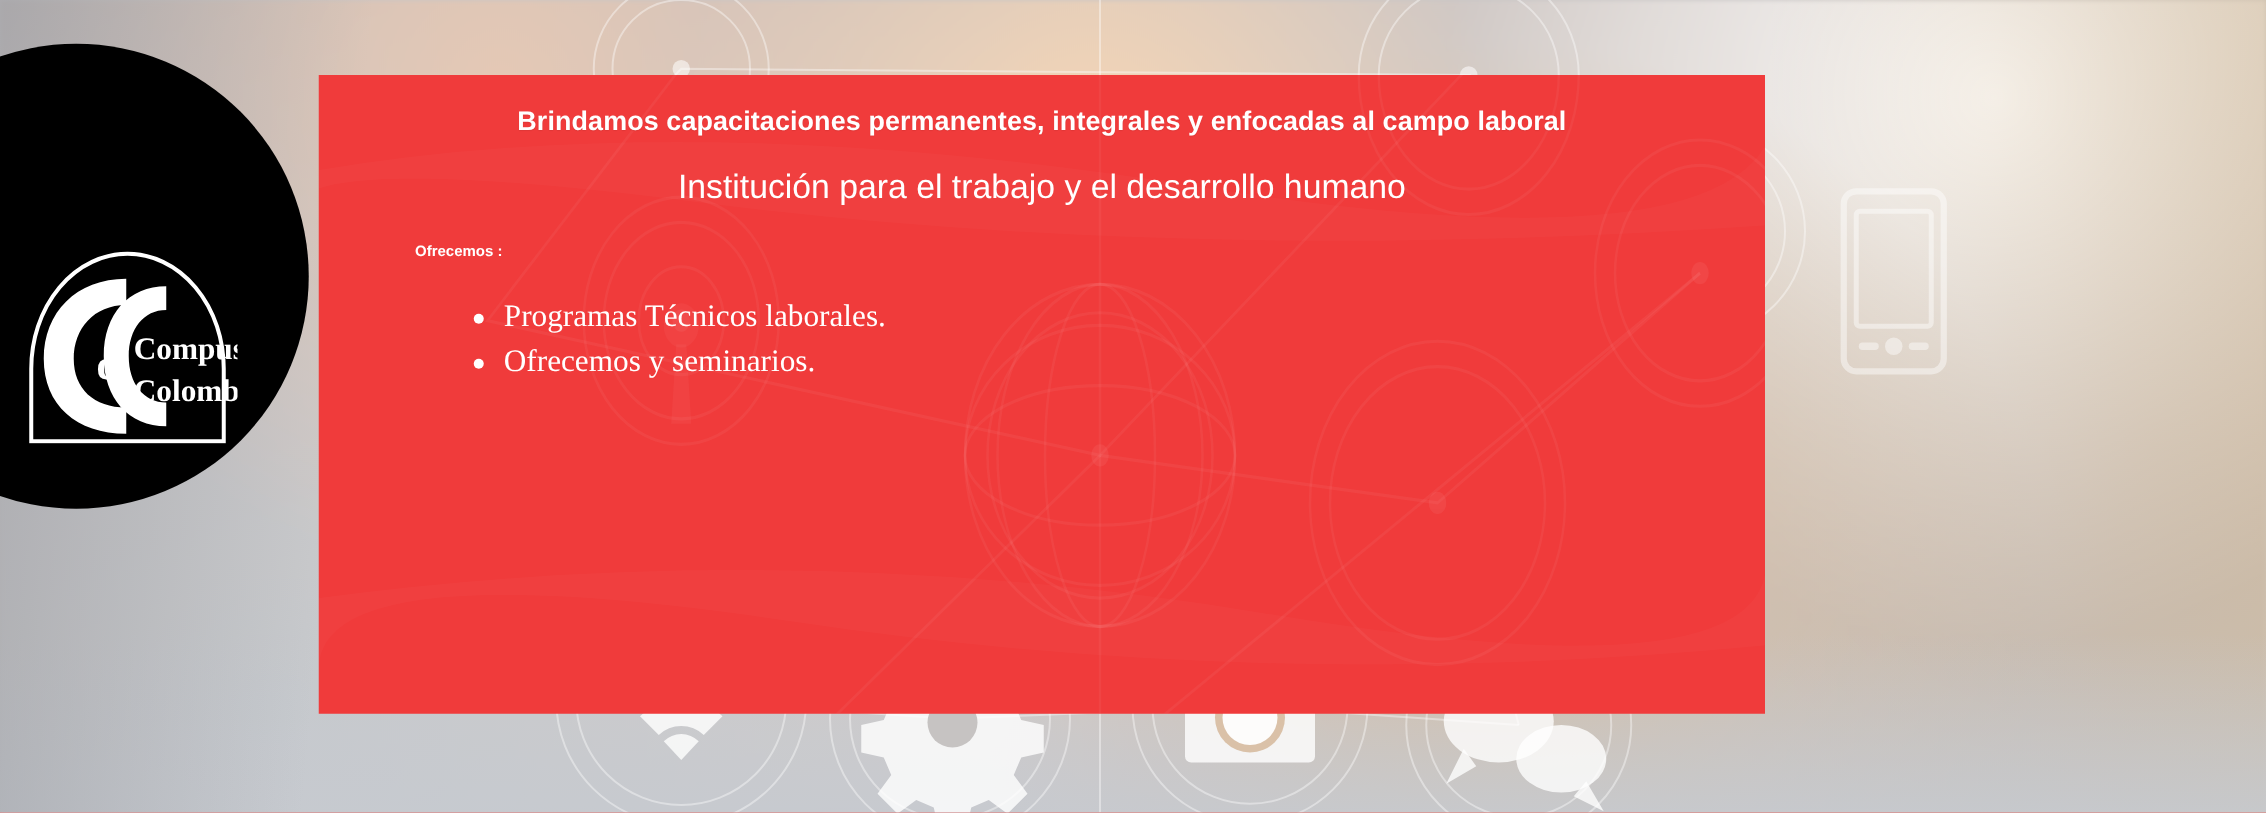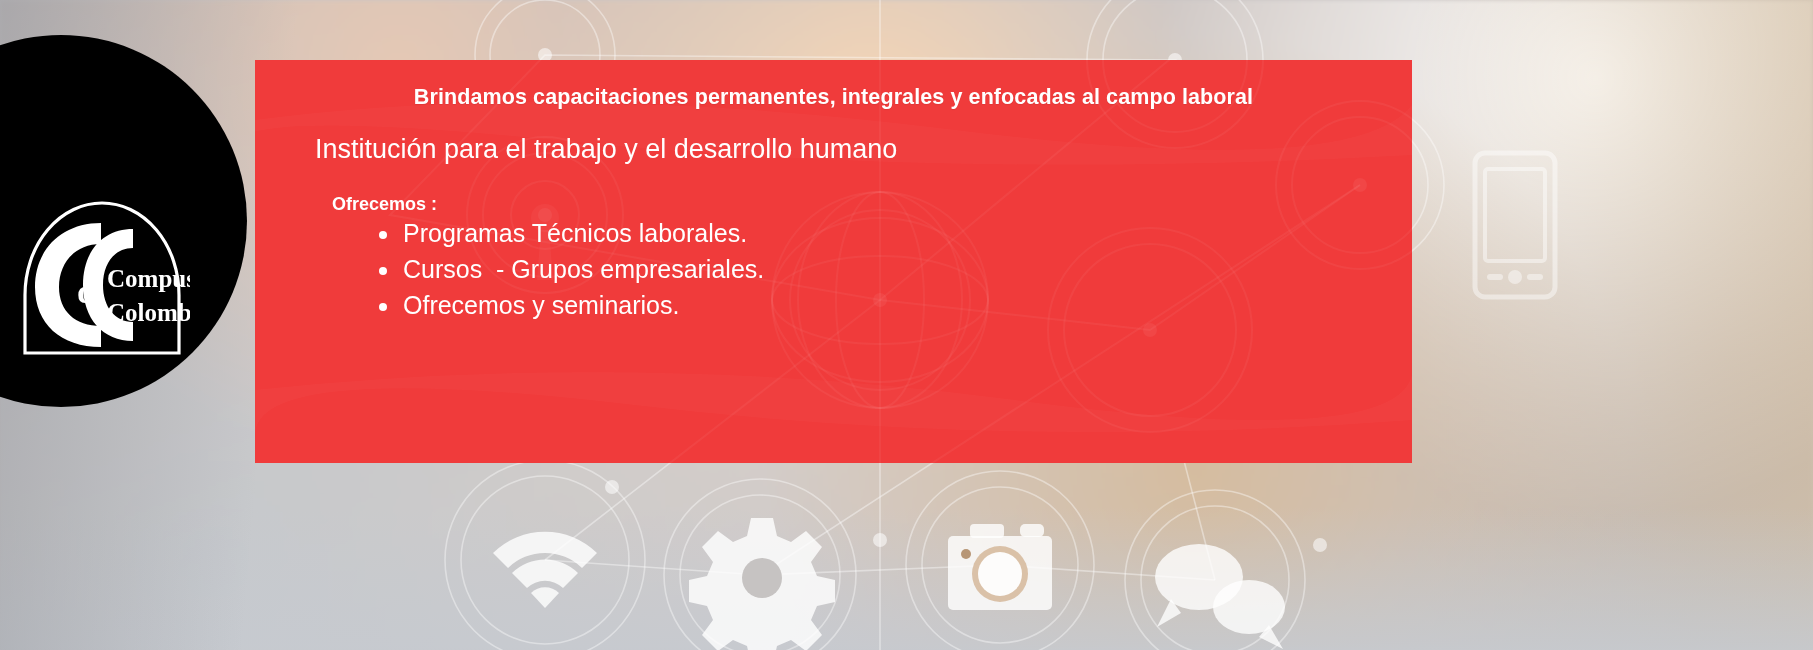--- a/index.html
+++ b/index.html
@@ -47,21 +47,21 @@
   #logo-mark{
     position:absolute;
     left:140px; top:160px;
     width:175px; height:160px;
   }
 
   
   #red-panel{
     position:absolute;
     left:255px; top:60px;
-    width:1157px; height:403px;
+    width:1157px; height:511px;
     background:#f03b3b;
     overflow:hidden;
   }
   #panel-texture{ position:absolute; inset:0; pointer-events:none; opacity:.55; }
   #panel-texture svg{ width:100%; height:100%; display:block; }
 
   #panel-content{
     position:relative; z-index:3;
     padding:22px 60px 0 60px;
     color:#fff;
@@ -73,32 +73,34 @@
     line-height:1.42;
     text-align:center;
     letter-spacing:.1px;
     padding:0 78px;
     text-shadow:0 1px 1px rgba(0,0,0,.07);
   }
   .subtitle{
     margin-top:20px;
     font-size:27px;
     font-weight:400;
+    text-align:center;
     line-height:1.25;
   }
   .offer-label{
     margin-top:28px;
     margin-left:17px;
-    font-size:18px;
+    font-size:12px;
     font-weight:bold;
   }
   ul.offer-list{
-    margin-top:1px;
+    margin-top:28px;
     margin-left:62px;
     list-style:none;
+    font-family:Liberation Serif, serif;
   }
   ul.offer-list li{
     position:relative;
     font-size:25px;
     line-height:1.43;
     font-weight:400;
     padding-left:26px;
     white-space:pre;
   }
   ul.offer-list li::before{
@@ -285,17 +287,16 @@
       </g>
     </svg>
   </div>
 
   <div id="panel-content">
     <div class="headline">Brindamos capacitaciones permanentes, integrales y enfocadas al campo laboral</div>
     <div class="subtitle">Institución para el trabajo y el desarrollo humano</div>
     <div class="offer-label">Ofrecemos :</div>
     <ul class="offer-list">
       <li>Programas Técnicos laborales.</li>
-      <li>Cursos  - Grupos empresariales.</li>
       <li>Ofrecemos y seminarios.</li>
     </ul>
   </div>
 </div>
 
 </body></html>

